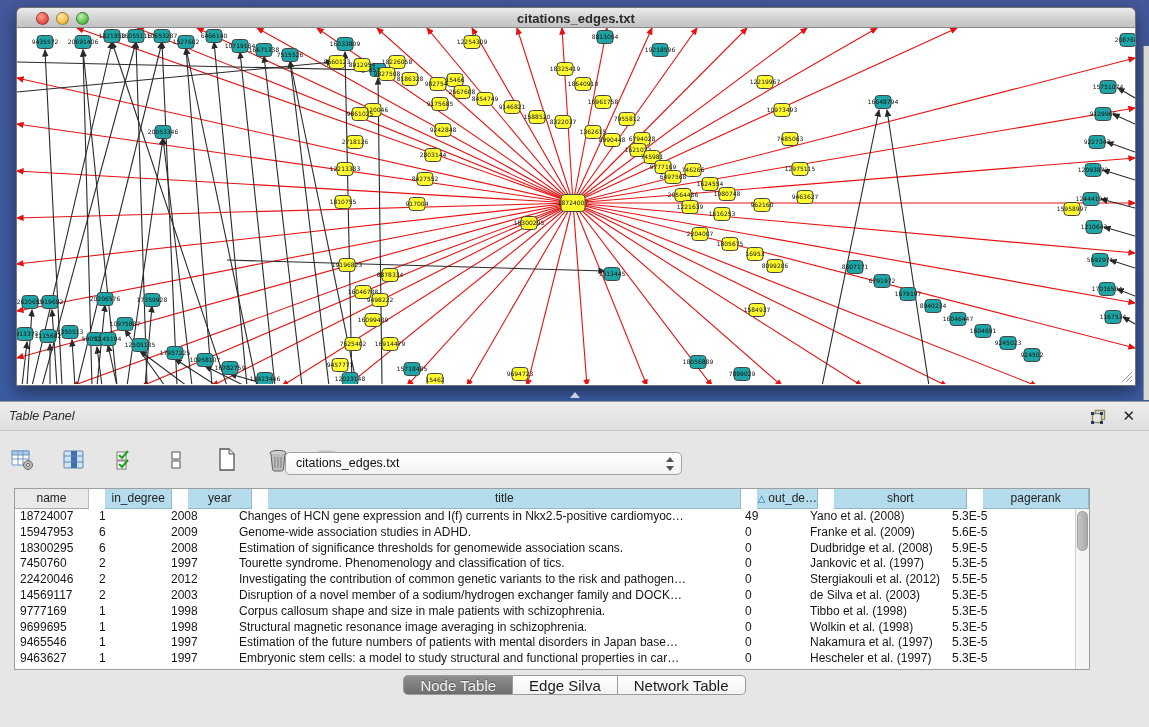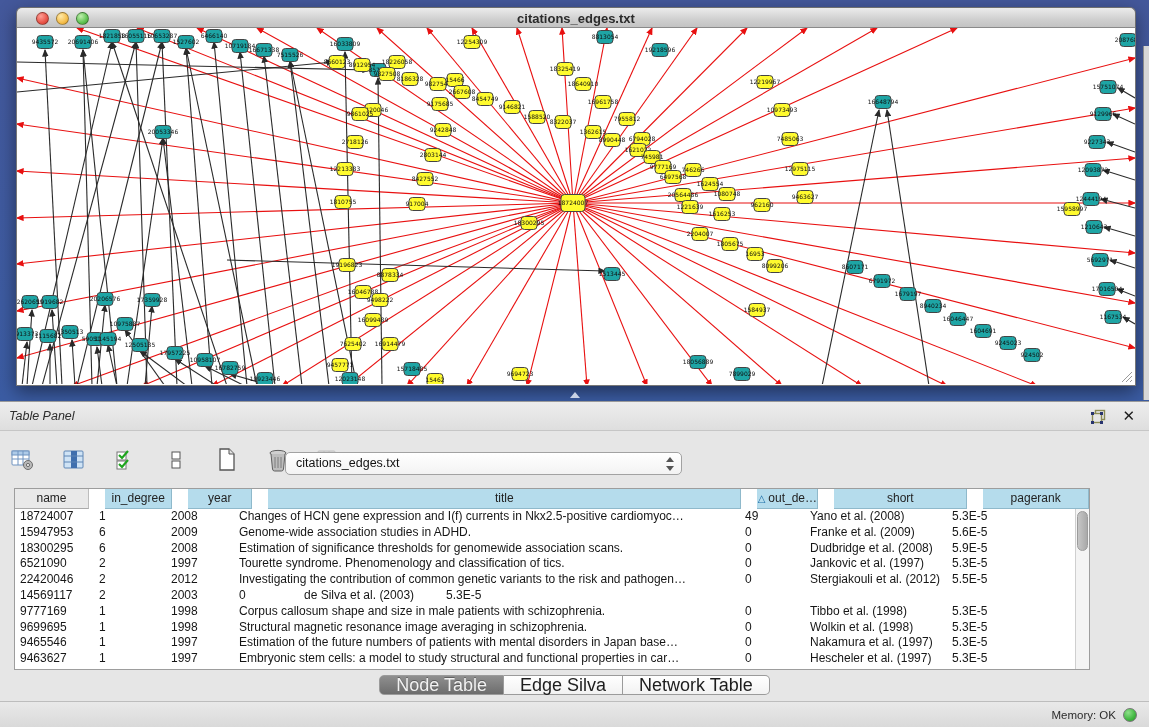--- a/index.html
+++ b/index.html
@@ -77,21 +77,21 @@
   .c4 { width:65px; } .c5 { width:142px; } .c6 { width:113px; }
   .vscroll { position:absolute; right:0; top:20px; bottom:0; width:14px;
     background:#f4f4f4; border-left:1px solid #cfcfcf; }
   .vthumb { position:absolute; left:1px; top:2px; width:11px; height:40px;
     background:linear-gradient(90deg,#c6c6c6,#a9a9a9); border-radius:6px;
     border:1px solid #9b9b9b; }
 
   
   .tabs { position:absolute; left:0; top:273px; width:100%; height:21px;
     display:flex; justify-content:center; }
-  .tab { height:20px; line-height:19px; padding:0 16px; font-size:18px; color:#1d1d1d;
+  .tab { height:20px; line-height:19px; padding:0 16px; font-size:15px; color:#1d1d1d;
     background:linear-gradient(#ffffff,#f2f2f2); border:1px solid #9b9b9b;
     border-left:none; cursor:pointer; }
   .tab:first-child { border-left:1px solid #9b9b9b; border-radius:5px 0 0 5px; }
   .tab:last-child { border-radius:0 5px 5px 0; }
   .tab.sel { background:linear-gradient(#8f8f8f,#6d6d6d); color:#f2f2f2;
     text-shadow:0 -1px 0 rgba(0,0,0,.3); }
 
   
   .statusbar { position:absolute; left:0; top:299px; width:100%; height:27px;
     background:linear-gradient(#e9e9e9,#d9d9d9); border-top:1px solid #bdbdbd;
@@ -809,41 +809,42 @@
         <div class="tr">
           <div class="td c0">18300295</div>
           <div class="td c1">6</div>
           <div class="td c2">2008</div>
           <div class="td c3">Estimation of significance thresholds for genomewide association scans.</div>
           <div class="td c4">0</div>
           <div class="td c5">Dudbridge et al. (2008)</div>
           <div class="td c6">5.9E-5</div>
         </div>
         <div class="tr">
-          <div class="td c0">6521090</div>
+          <div class="td c0">7450760</div>
           <div class="td c1">2</div>
           <div class="td c2">1997</div>
           <div class="td c3">Tourette syndrome. Phenomenology and classification of tics.</div>
           <div class="td c4">0</div>
           <div class="td c5">Jankovic et al. (1997)</div>
           <div class="td c6">5.3E-5</div>
         </div>
         <div class="tr">
           <div class="td c0">22420046</div>
           <div class="td c1">2</div>
           <div class="td c2">2012</div>
           <div class="td c3">Investigating the contribution of common genetic variants to the risk and pathogen…</div>
           <div class="td c4">0</div>
           <div class="td c5">Stergiakouli et al. (2012)</div>
           <div class="td c6">5.5E-5</div>
         </div>
         <div class="tr">
           <div class="td c0">14569117</div>
           <div class="td c1">2</div>
           <div class="td c2">2003</div>
+          <div class="td c3">Disruption of a novel member of a sodium/hydrogen exchanger family and DOCK…</div>
           <div class="td c4">0</div>
           <div class="td c5">de Silva et al. (2003)</div>
           <div class="td c6">5.3E-5</div>
         </div>
         <div class="tr">
           <div class="td c0">9777169</div>
           <div class="td c1">1</div>
           <div class="td c2">1998</div>
           <div class="td c3">Corpus callosum shape and size in male patients with schizophrenia.</div>
           <div class="td c4">0</div>
@@ -882,17 +883,13 @@
       <div class="vthumb"></div>
     </div>
   </div>
 
   <div class="tabs" id="tabs">
       <div class="tab sel">Node Table</div>
       <div class="tab">Edge Silva</div>
       <div class="tab">Network Table</div>
     </div>
 
-  <div class="statusbar">
-    <span class="memtext">Memory: OK</span>
-    <span class="memdot"></span>
-  </div>
 </div>
 
 </body></html>

